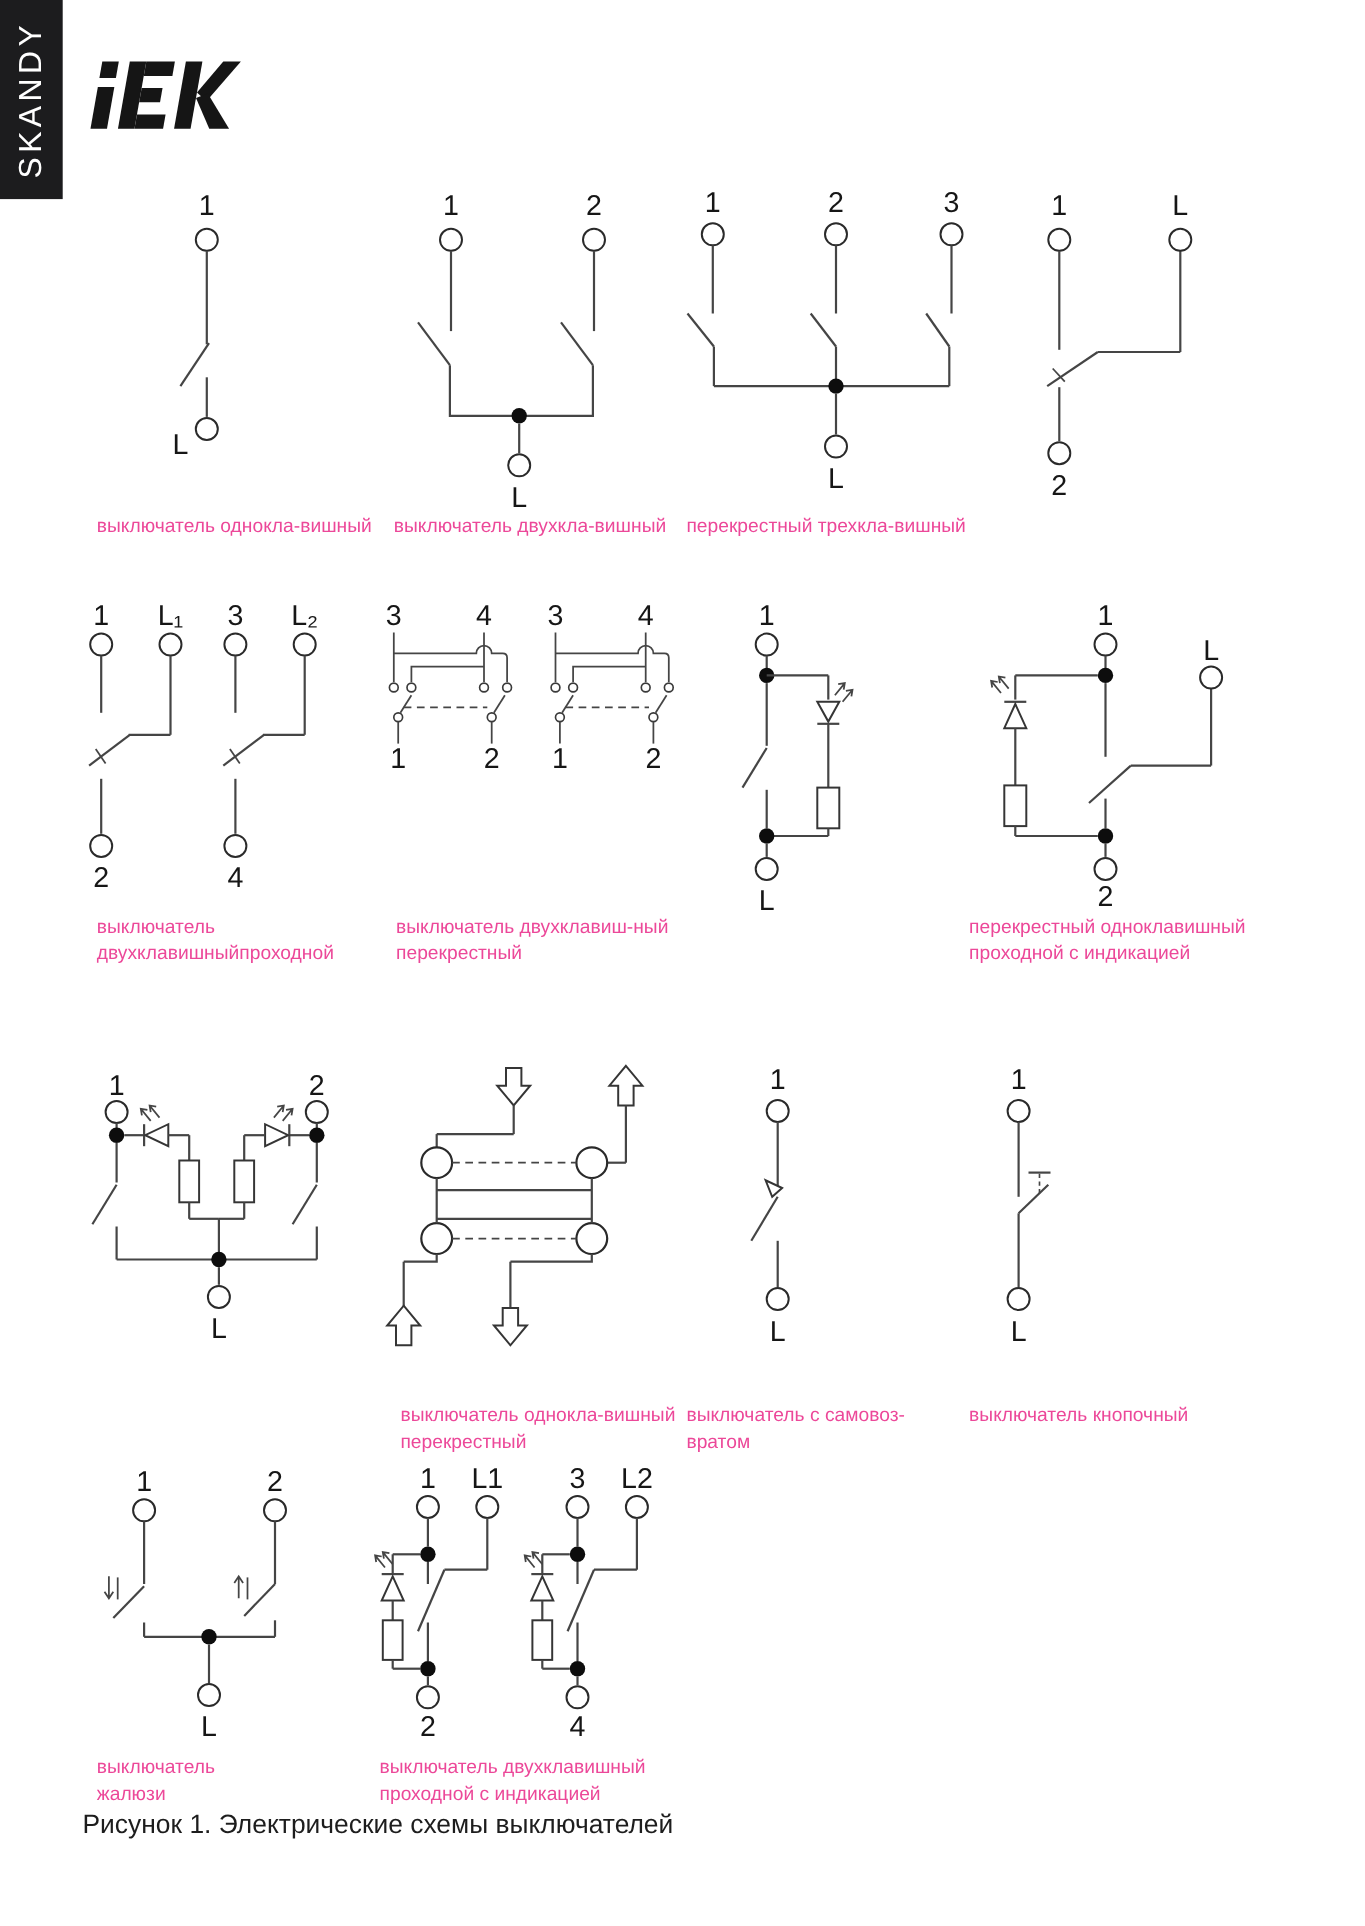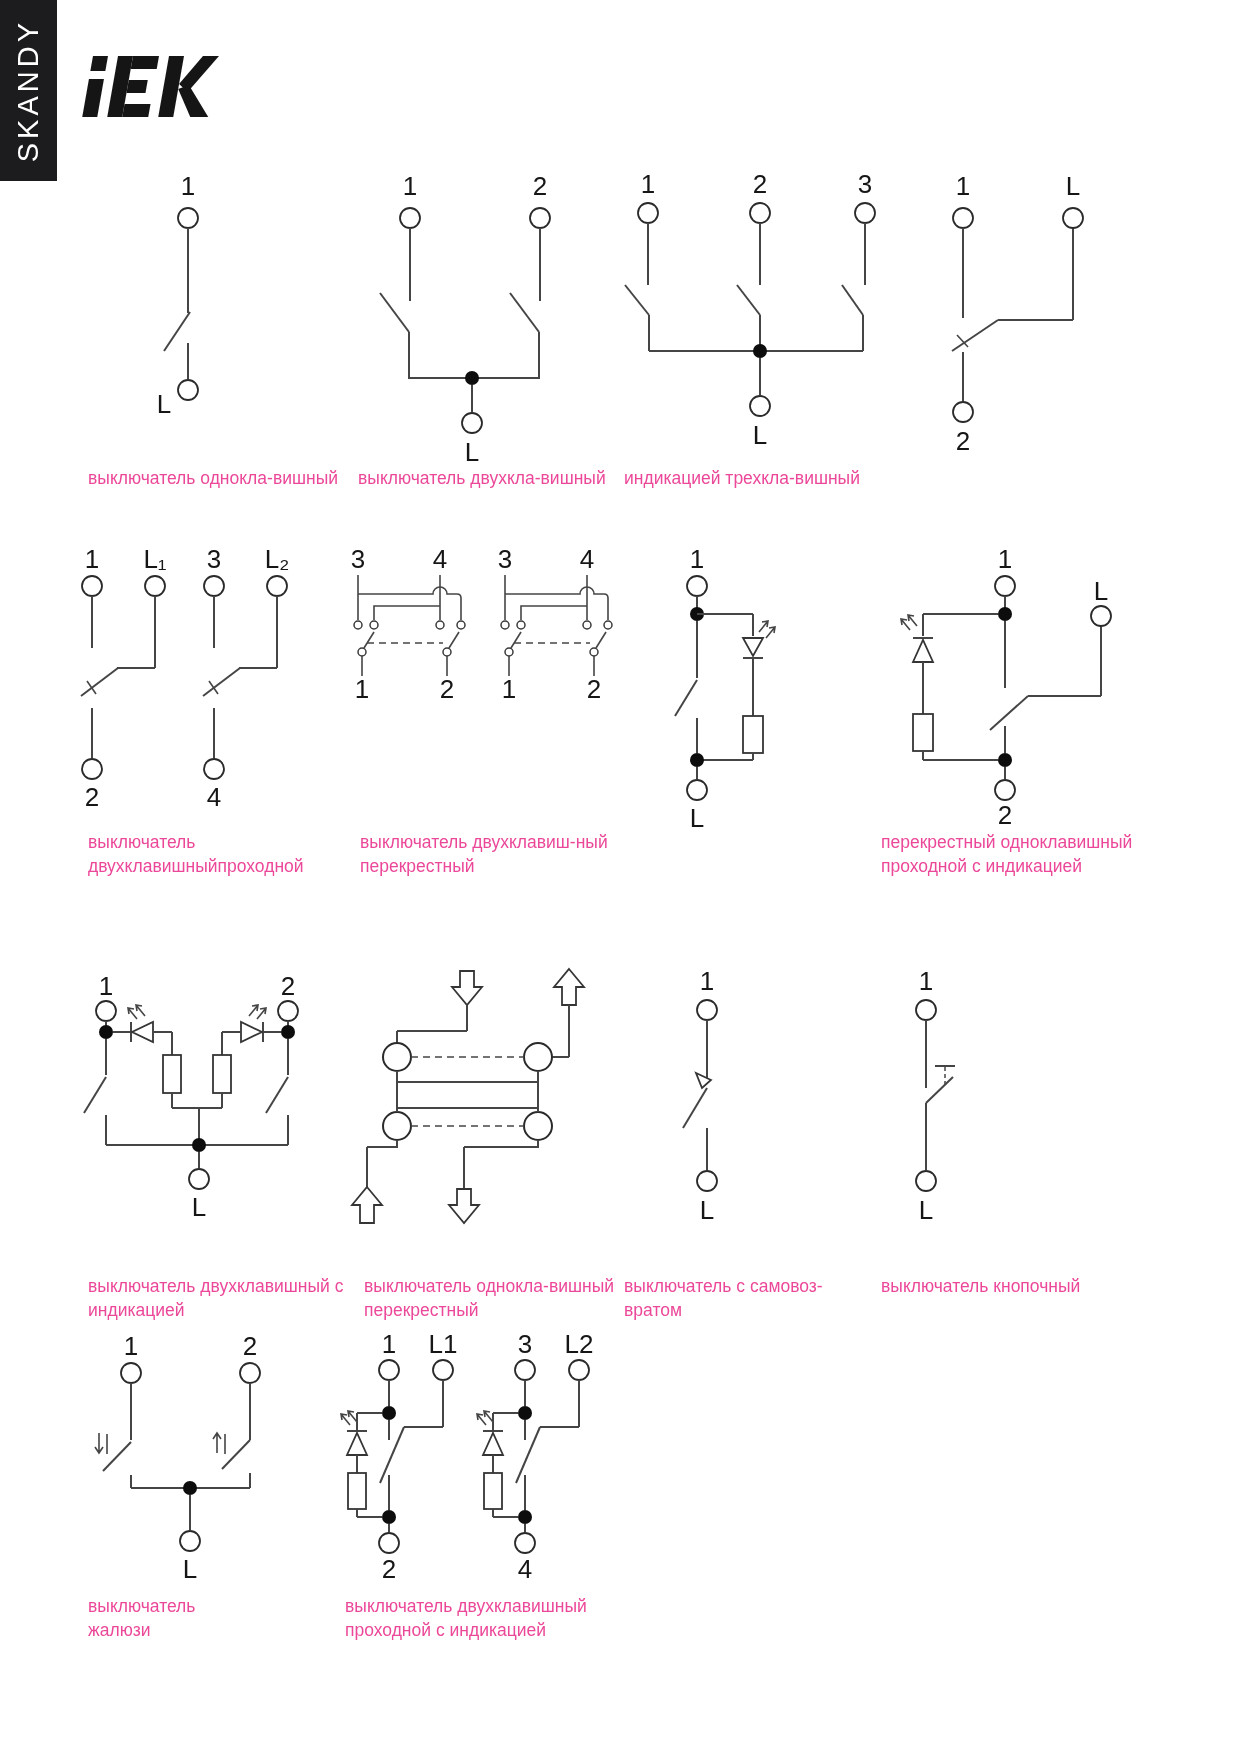--- a/index.html
+++ b/index.html
@@ -427,41 +427,37 @@
 
   <div class="cap" style="left:88px;top:466px">
     <span>выключатель однокла-вишный</span>
       <span></span>
   </div>
   <div class="cap" style="left:358px;top:466px">
     <span>выключатель двухкла-вишный</span>
       <span></span>
   </div>
   <div class="cap" style="left:624px;top:466px">
-    <span>индикацией трехкла-вишный</span>
+    <span>перекрестный трехкла-вишный</span>
       <span></span>
   </div>
 
   <div class="cap" style="left:88px;top:830px">
     <span>выключатель</span>
       <span>двухклавишныйпроходной</span>
   </div>
   <div class="cap" style="left:360px;top:830px">
     <span>выключатель двухклавиш-ный</span>
       <span>перекрестный</span>
   </div>
   <div class="cap" style="left:881px;top:830px">
     <span>перекрестный одноклавишный</span>
       <span>проходной с индикацией</span>
   </div>
 
-  <div class="cap" style="left:88px;top:1274px">
-    <span>выключатель двухклавишный с</span>
-      <span>индикацией</span>
-  </div>
   <div class="cap" style="left:364px;top:1274px">
     <span>выключатель однокла-вишный</span>
       <span>перекрестный</span>
   </div>
   <div class="cap" style="left:624px;top:1274px">
     <span>выключатель с самовоз-</span>
       <span>вратом</span>
   </div>
   <div class="cap" style="left:881px;top:1274px">
     <span>выключатель кнопочный</span>
@@ -470,14 +466,15 @@
 
   <div class="cap" style="left:88px;top:1594px">
     <span>выключатель</span>
       <span>жалюзи</span>
   </div>
   <div class="cap" style="left:345px;top:1594px">
     <span>выключатель двухклавишный</span>
       <span>проходной с индикацией</span>
   </div>
 
+  <div class="figcap" style="left:75px;top:1645px">Рисунок 1. Электрические схемы выключателей</div>
 
 </div>
 
 </body></html>

